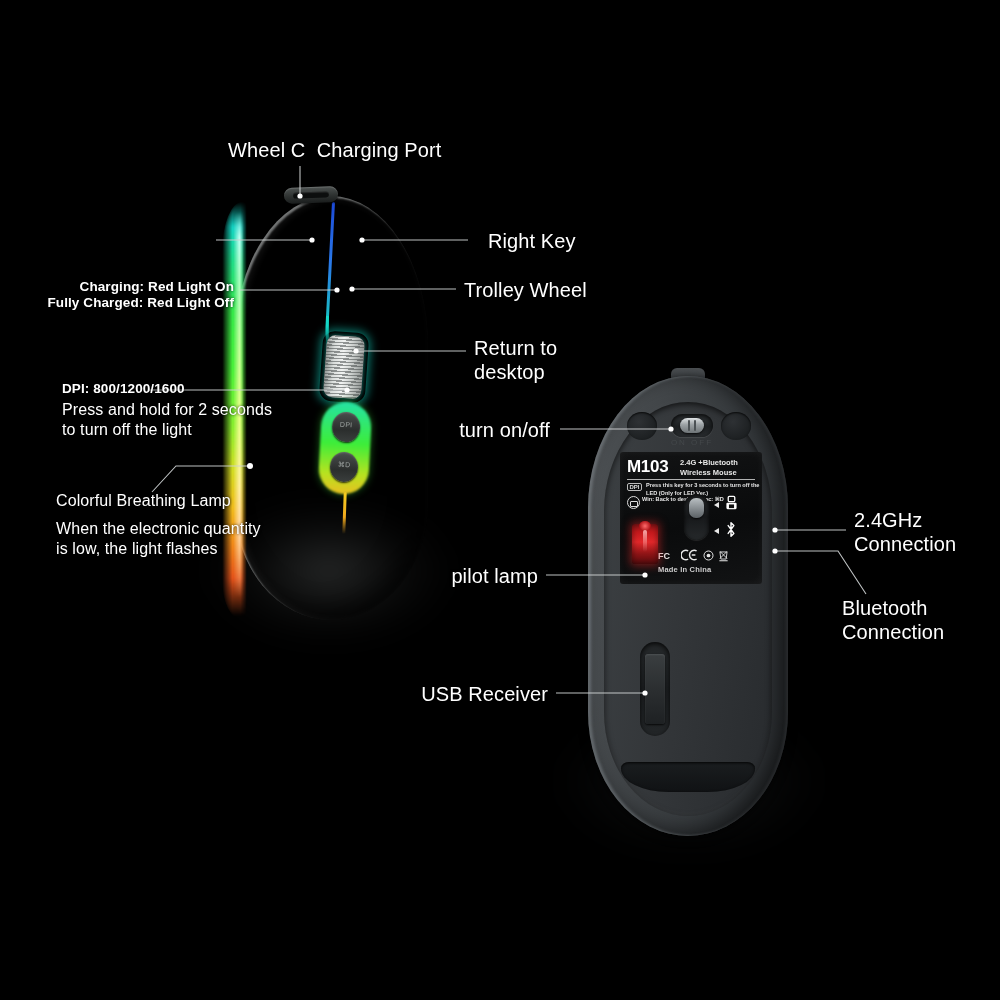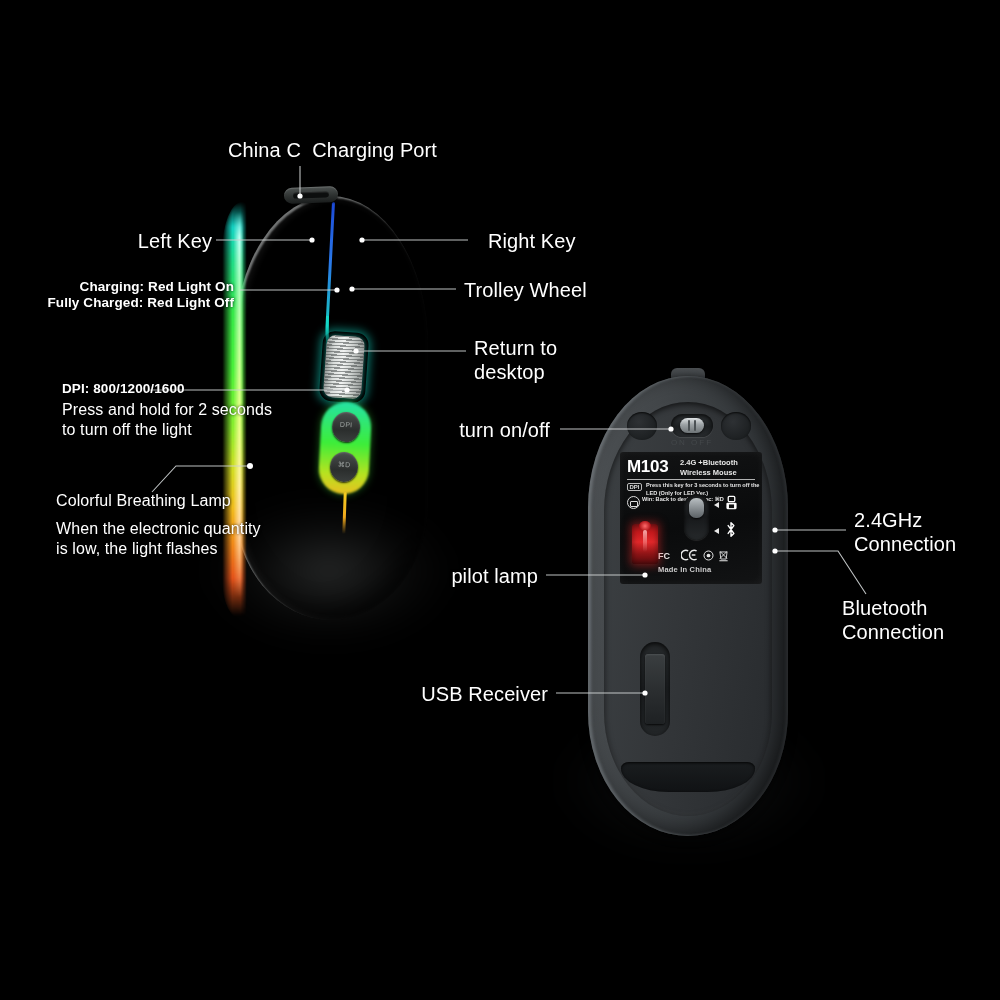--- a/index.html
+++ b/index.html
@@ -328,23 +328,22 @@
       <circle cx="250" cy="466" r="3"></circle>
       <circle cx="300" cy="196" r="2.6"></circle>
       <circle cx="671" cy="429" r="2.6"></circle>
       <circle cx="645" cy="575" r="2.6"></circle>
       <circle cx="645" cy="693" r="2.6"></circle>
       <circle cx="775" cy="530" r="2.6"></circle>
       <circle cx="775" cy="551" r="2.6"></circle>
     </g>
   </svg>
 
-  <div class="lbl big" style="left:228px;top:138px;">China C  Charging Port</div>
-
-  <div class="lbl big r" style="left:40px;top:229px;width:172px;">Left Key</div>
+  <div class="lbl big" style="left:228px;top:138px;">Wheel C  Charging Port</div>
+
 
   <div class="lbl big" style="left:476px;top:229px;margin-left:12px;">Right Key</div>
 
   <div class="lbl sml r" style="left:20px;top:279px;width:214px;">Charging: Red Light On
 Fully Charged: Red Light Off</div>
 
   <div class="lbl big" style="left:464px;top:278px;">Trolley Wheel</div>
 
   <div class="lbl big" style="left:474px;top:336px;">Return to
 desktop</div>

